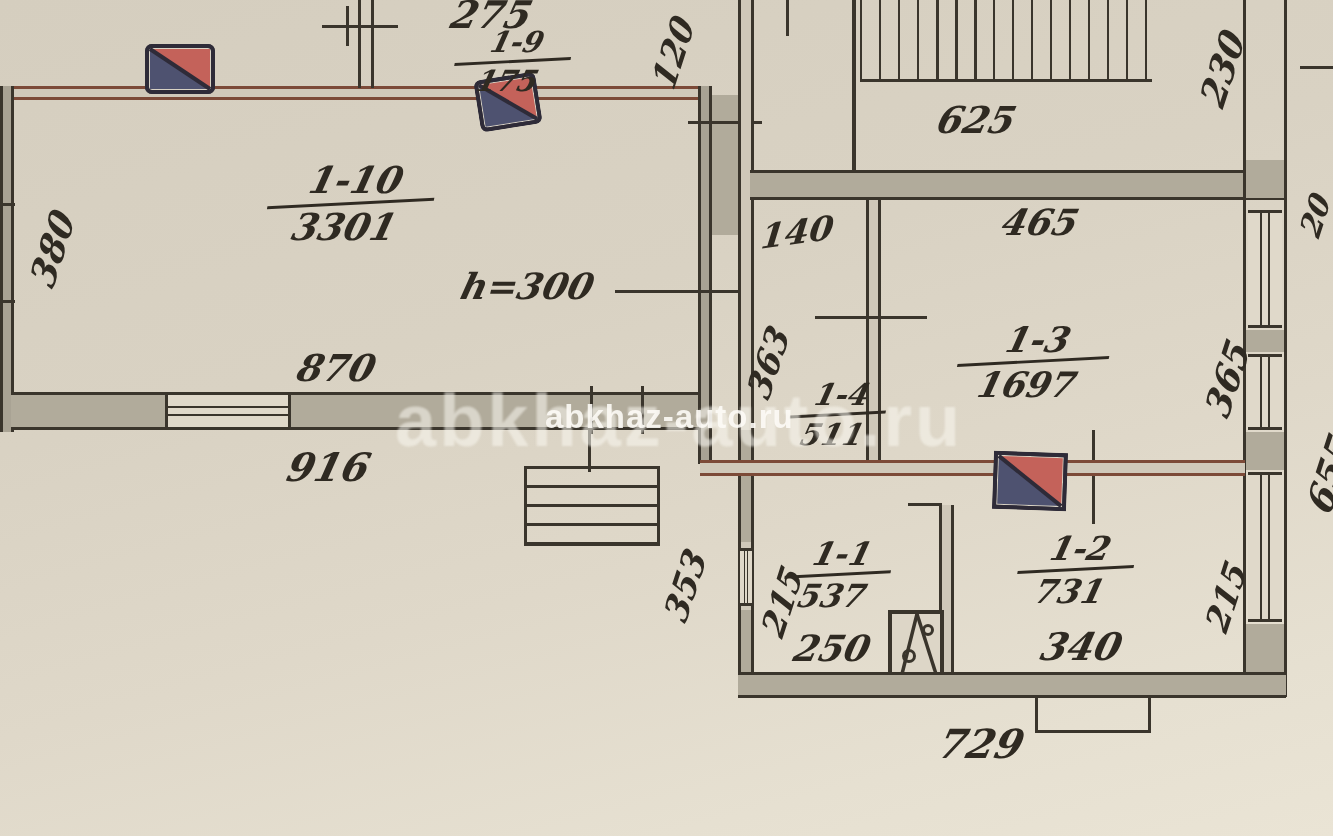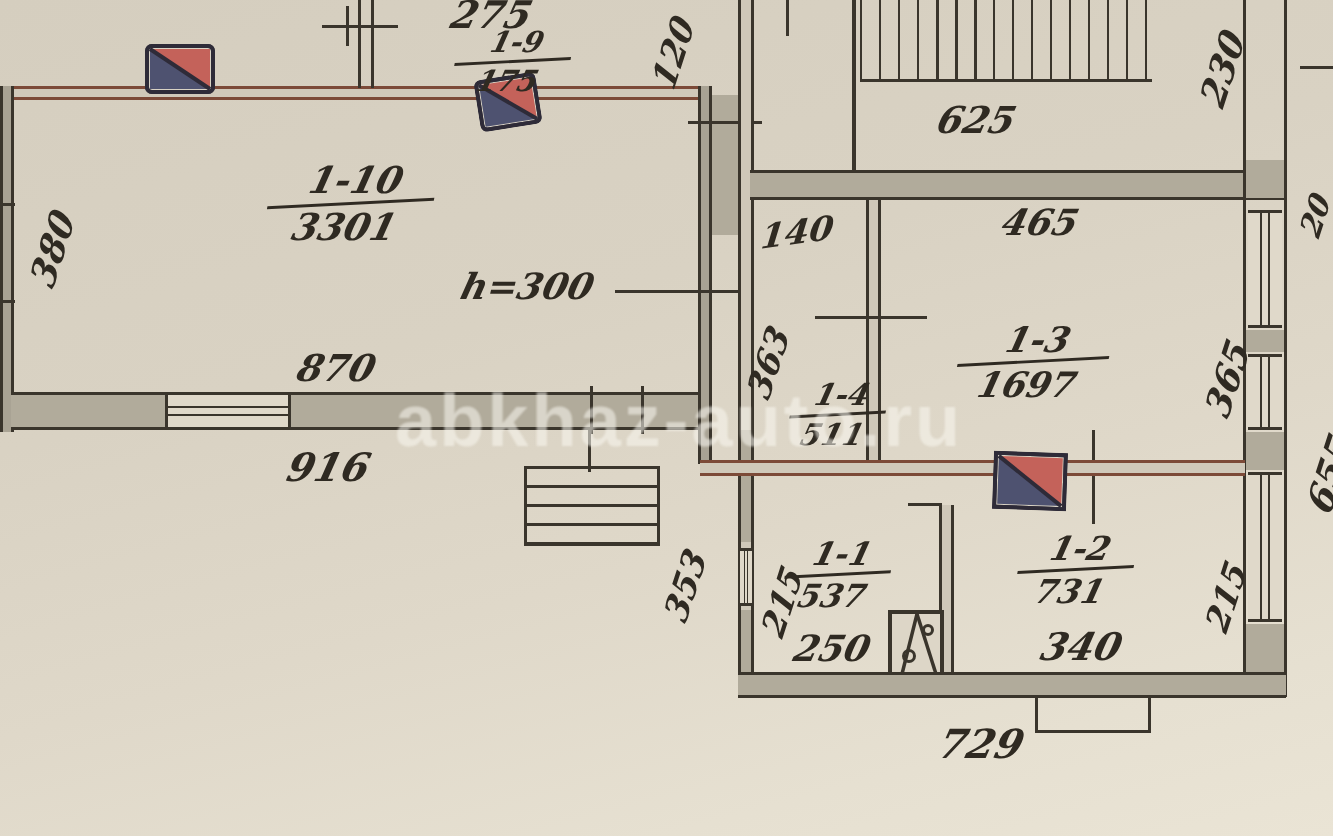--- a/index.html
+++ b/index.html
@@ -170,14 +170,15 @@
     <circle cx="44" cy="24" r="4.5" fill="none" stroke="#3a352c" stroke-width="3"></circle>
     <circle cx="25" cy="50" r="5.5" fill="none" stroke="#3a352c" stroke-width="3"></circle>
   </svg>
 
   <div class="hwall" style="left:738px;top:672px;width:548px;height:26px;"></div>
   <div class="abs" style="left:1035px;top:697px;width:116px;height:36px;border-left:3px solid #3a352c;border-right:3px solid #3a352c;border-bottom:3px solid #3a352c;box-sizing:border-box;"></div>
   <div class="hw" style="left:940px;top:724px;font-size:40px;">729</div>
   <div class="hw vrot" style="left:1292px;top:455px;font-size:37px;">655</div>
 
   <div class="wm-large" style="left:395px;top:378px;font-size:74px;">abkhaz-auto.ru</div>
+  <div class="wm-small" style="left:545px;top:398px;font-size:33px;">abkhaz-auto.ru</div>
 
 </div>
 
 </body></html>

